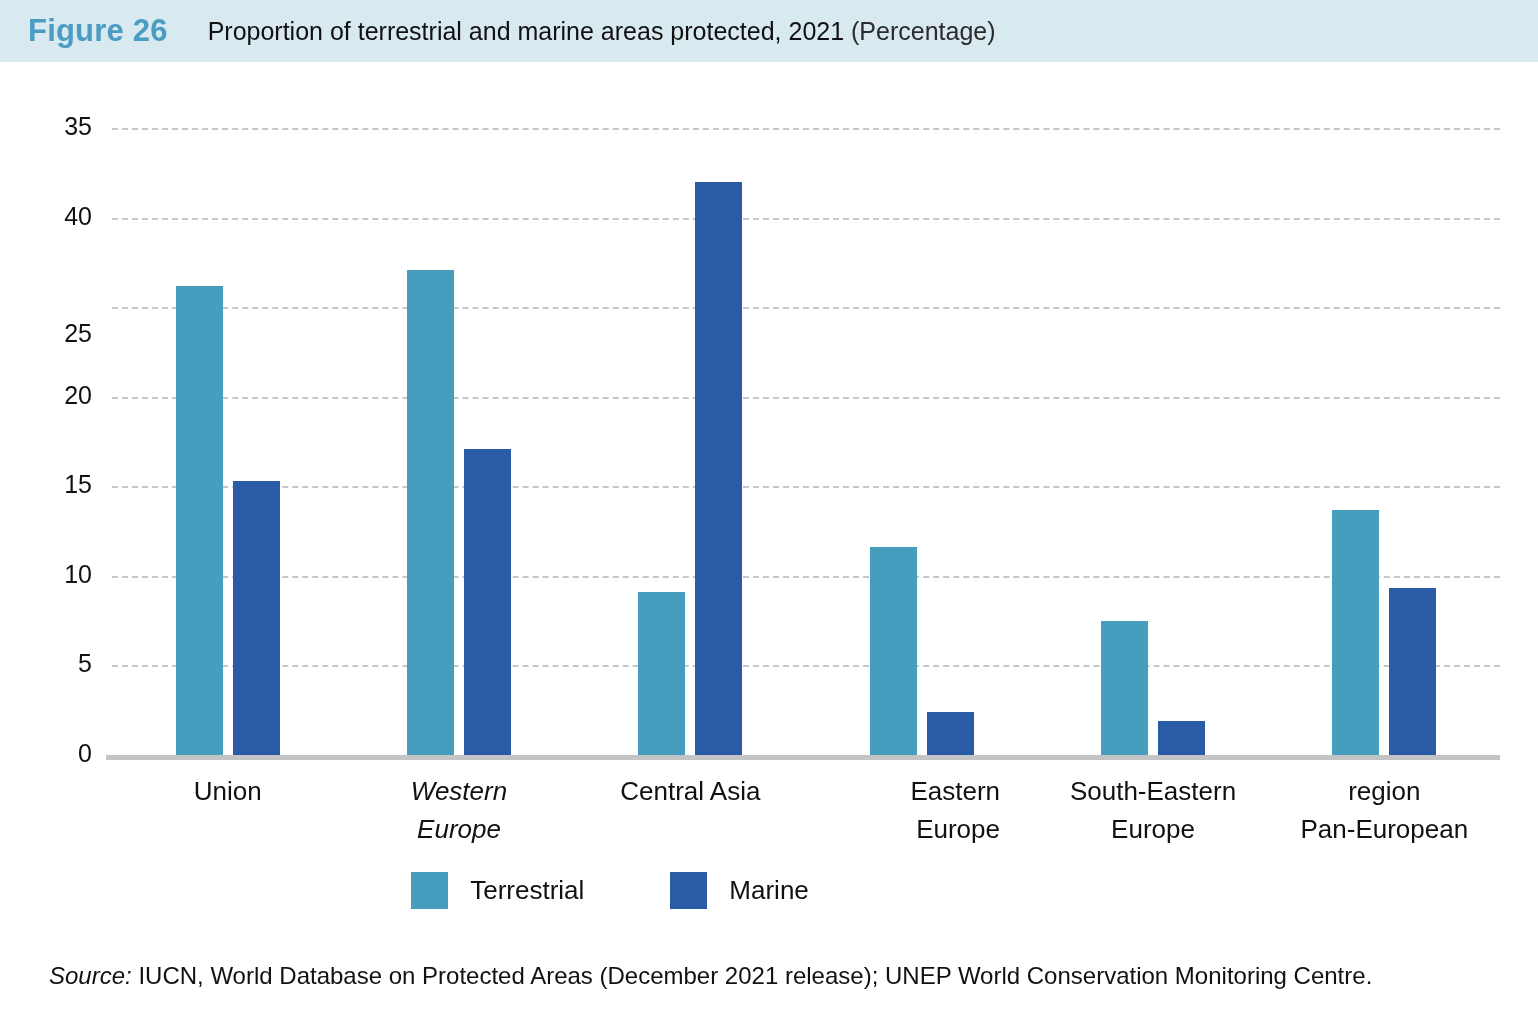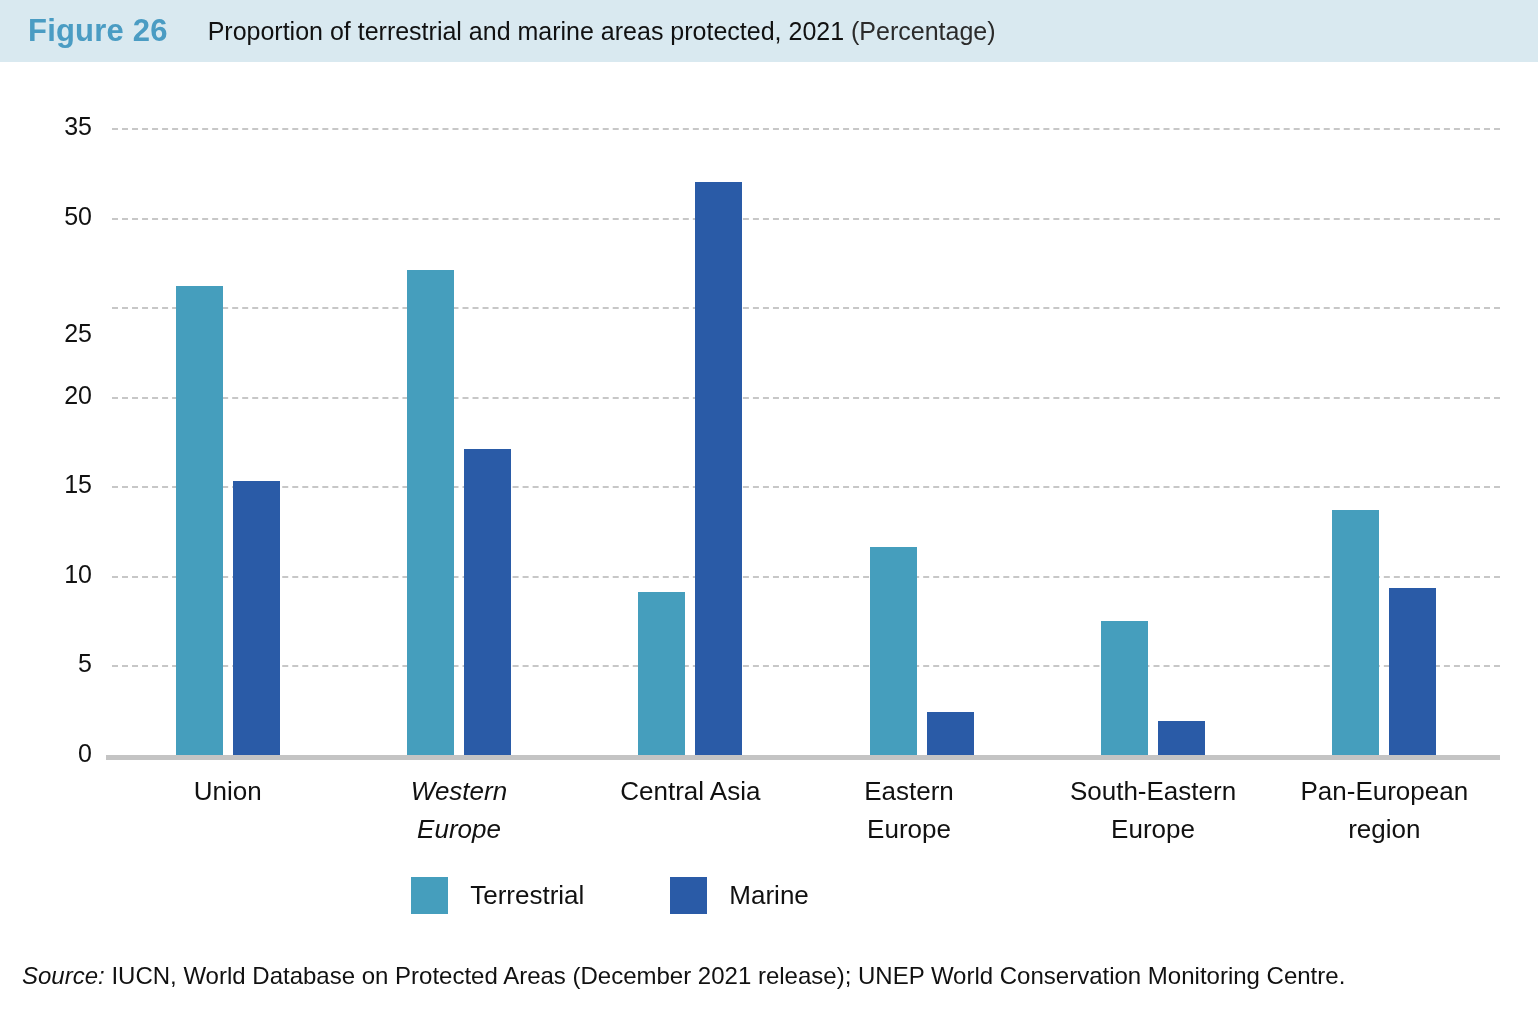--- a/index.html
+++ b/index.html
@@ -133,21 +133,21 @@
 
   
   #legend {
     position: absolute;
     left: 0;
     top: 872px;
     width: 1220px;
     height: 46px;
     display: flex;
     justify-content: center;
-    align-items: center;
+    align-items: flex-start;
     gap: 86px;
   }
   .legend-item {
     display: flex;
     align-items: center;
     gap: 22px;
   }
   .legend-swatch {
     width: 37px;
     height: 37px;
@@ -161,38 +161,39 @@
   #source-line {
     position: absolute;
     left: 22px;
     top: 962px;
     font-size: 24px;
     color: #111;
     white-space: nowrap;
   }
   #source-prefix {
     font-style: italic;
+    margin-left: 27px;
   }
 </style>
 </head>
 <body>
 
 <div id="figure-header">
   <span id="figure-number">Figure 26</span>
   <span id="figure-title">
     <span>Proportion of terrestrial and marine areas protected, 2021</span>
     <span id="figure-title-unit">(Percentage)</span>
   </span>
 </div>
 
 <div id="chart-area">
 
   <div id="y-axis-labels">
       <div class="y-tick-label" style="top: 0px;">35</div>
-      <div class="y-tick-label" style="top: 89.5714px;">50</div>
+      <div class="y-tick-label" style="top: 89.5714px;">40</div>
       <div class="y-tick-label" style="top: 179.143px; margin-top: 28px;">25</div>
       <div class="y-tick-label" style="top: 268.714px;">20</div>
       <div class="y-tick-label" style="top: 358.286px;">15</div>
       <div class="y-tick-label" style="top: 447.857px;">10</div>
       <div class="y-tick-label" style="top: 537.429px;">5</div>
       <div class="y-tick-label" style="top: 627px;">0</div>
     </div>
 
   <div id="plot">
     <div id="gridlines">
@@ -237,31 +238,31 @@
       <div class="cat-label" style="left: 0.666667px;">
         <div>Union</div>
       </div>
       <div class="cat-label" style="left: 232px; font-style: italic;">
         <div>Western</div>
         <div>Europe</div>
       </div>
       <div class="cat-label" style="left: 463.333px;">
         <div>Central Asia</div>
       </div>
-      <div class="cat-label" style="left: 682px;">
+      <div class="cat-label" style="left: 658px; text-align: right;">
         <div>Eastern</div>
         <div>Europe</div>
       </div>
       <div class="cat-label" style="left: 926px;">
         <div>South-Eastern</div>
         <div>Europe</div>
       </div>
       <div class="cat-label" style="left: 1157.33px;">
+        <div>region</div>
         <div>Pan-European</div>
-        <div>region</div>
       </div>
     </div>
 </div>
 
 <div id="legend">
     <div class="legend-item">
       <span class="legend-swatch" style="background: rgb(69, 158, 189);"></span>
       <span class="legend-label">Terrestrial</span>
     </div>
     <div class="legend-item">

